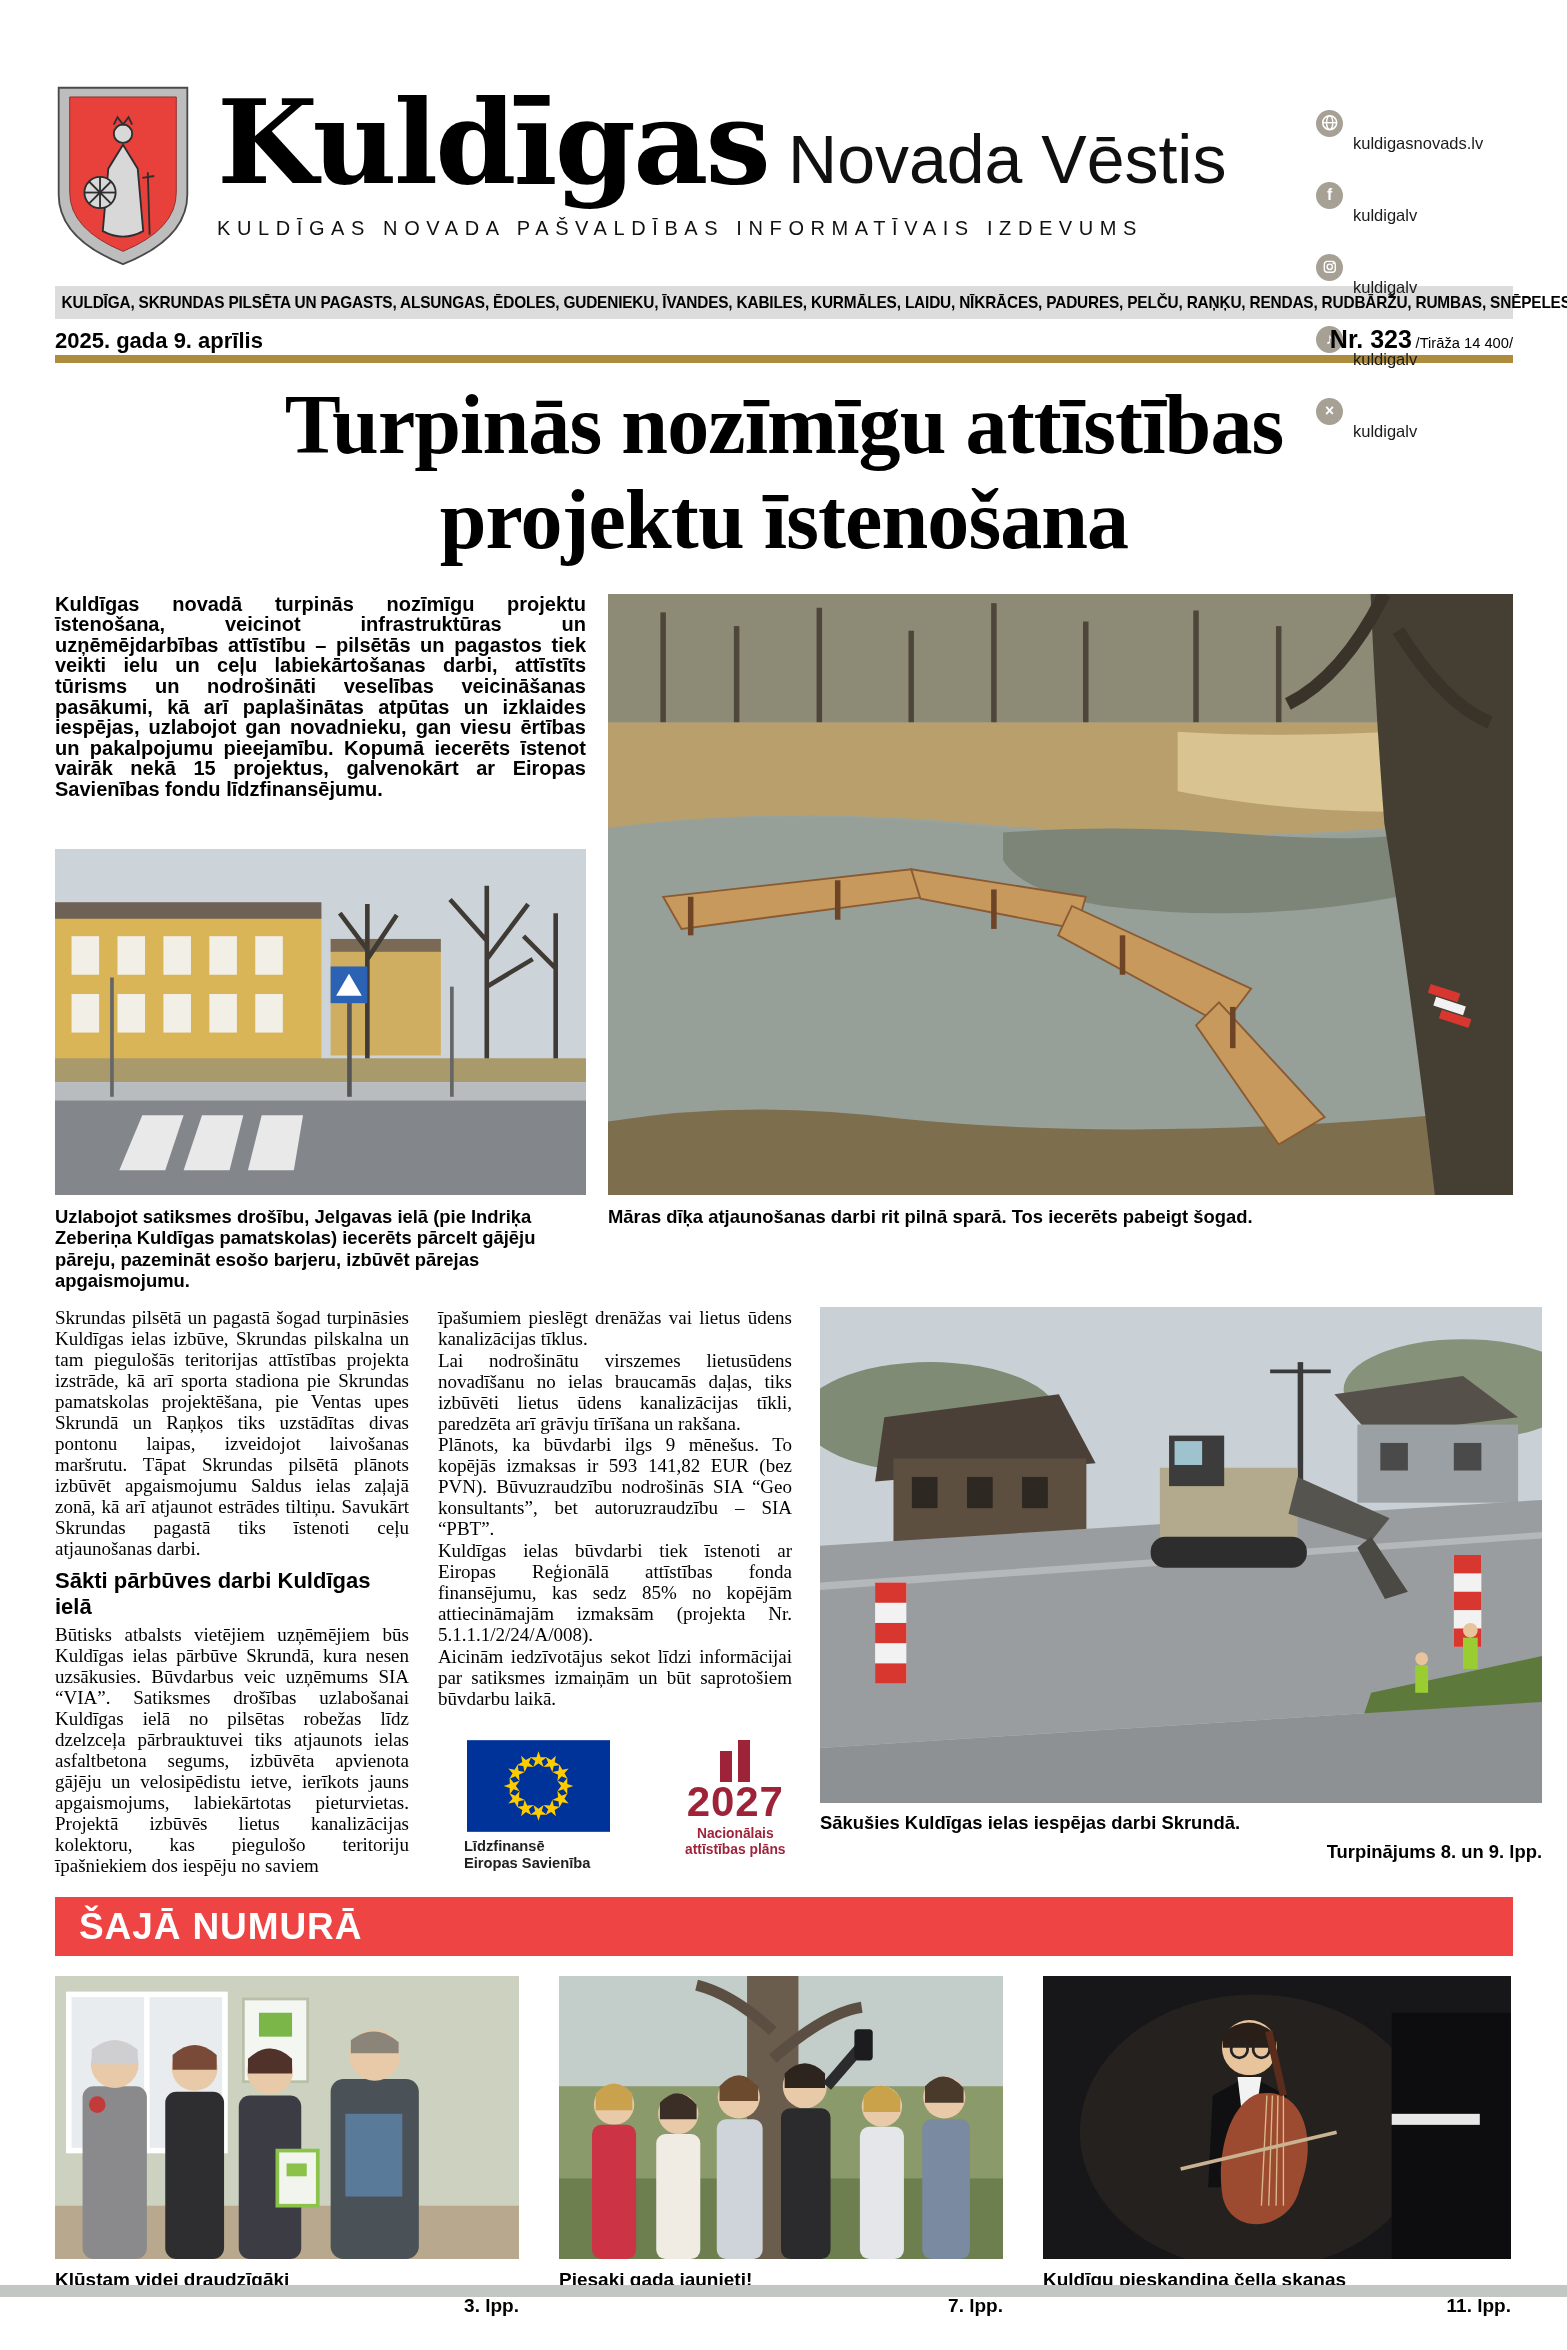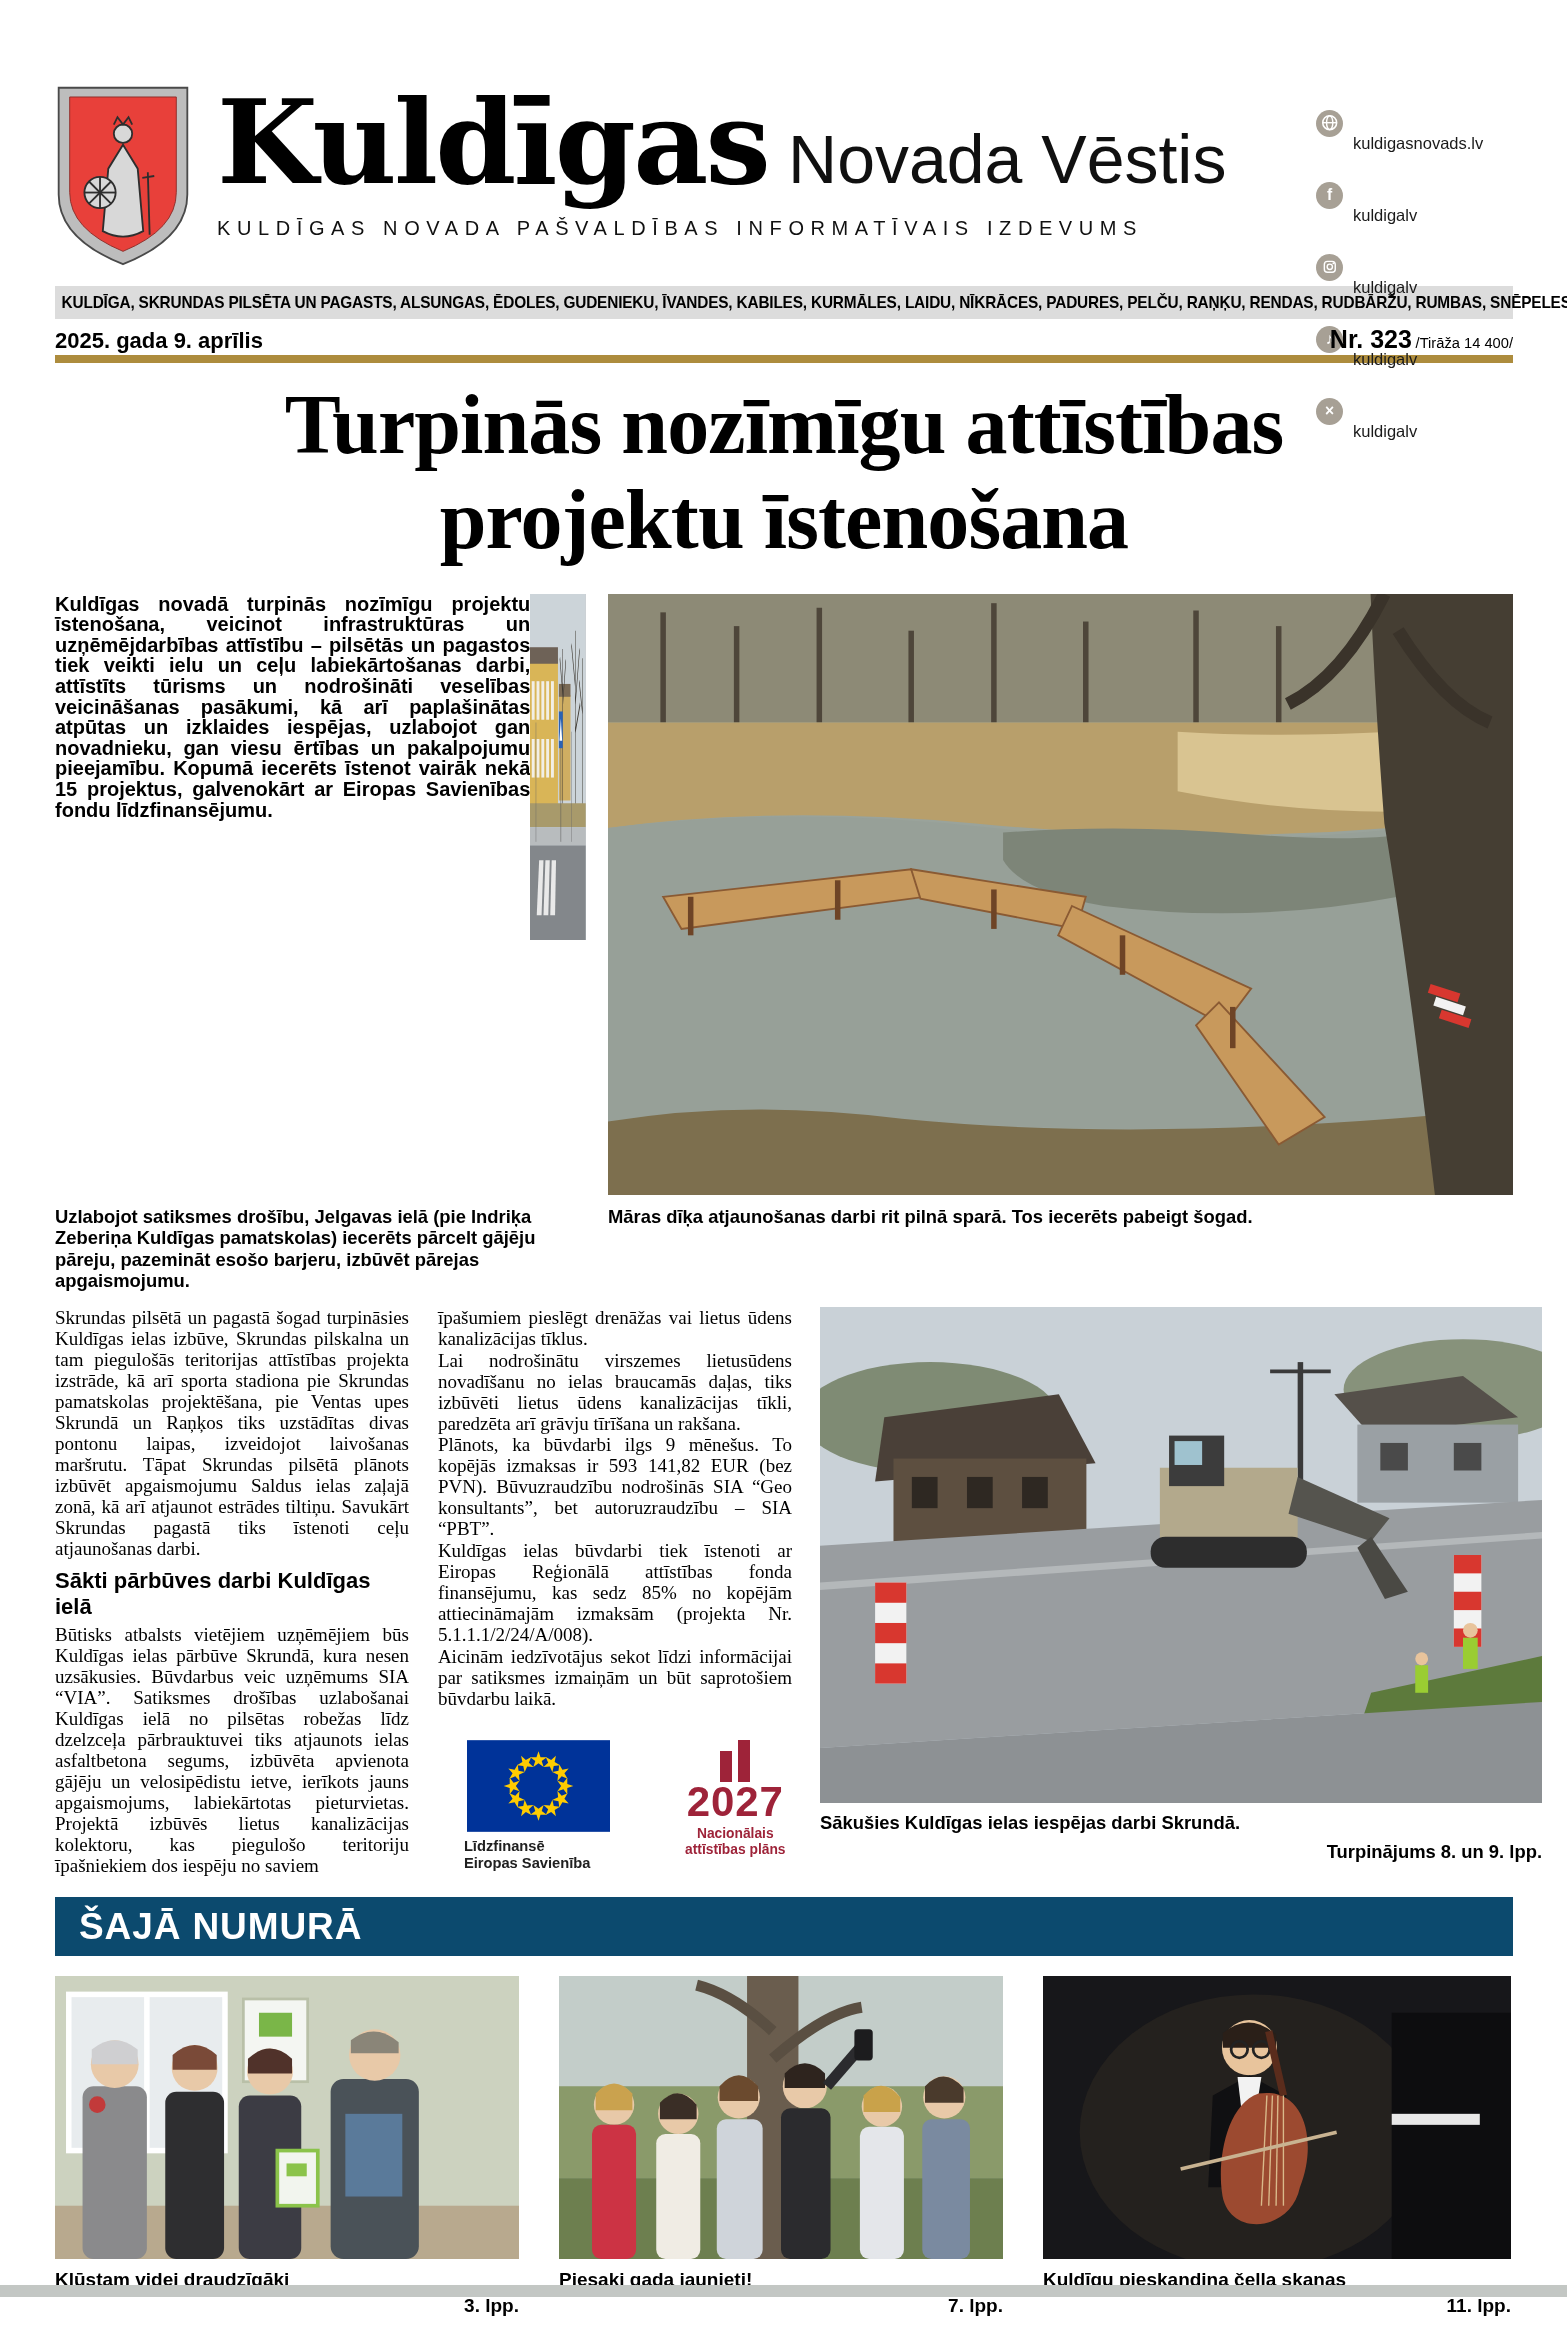--- a/index.html
+++ b/index.html
@@ -34,21 +34,21 @@
   .issue-nr{font-size:25px;font-weight:bold;}
   .issue-tirage{font-size:14.7px;font-weight:normal;margin-left:3.7px;}
   .gold-rule{height:8.3px;background:#ad8c3d;margin-top:2.8px;}
 
   
   .headline{margin-top:14.7px;text-align:center;font-family:"Liberation Serif",serif;
             font-weight:bold;font-size:84px;line-height:1.13;letter-spacing:-0.9px;}
 
   
   .top-grid{margin-top:26px;display:grid;grid-template-columns:531px 905px;column-gap:22px;height:601px;}
-  .lead-col{display:flex;flex-direction:row;justify-content:space-between;height:601px;}
+  .lead-col{display:flex;flex-direction:column;justify-content:space-between;height:601px;}
   .lead{font-size:20px;line-height:20.6px;font-weight:bold;text-align:justify;}
   .photo{overflow:hidden;background:#ccc;}
   .photo svg{display:block;width:100%;height:100%;}
   .photo-a{width:531px;height:346px;}
   .photo-b{width:905px;height:601px;}
   .captions-row{margin-top:11px;display:grid;grid-template-columns:531px 905px;column-gap:22px;min-height:79px;}
   .caption{font-size:18.4px;line-height:21.6px;font-weight:bold;}
 
   
   .section2{margin-top:14.7px;display:grid;grid-template-columns:354px 355px 722px;column-gap:28px;}
@@ -64,21 +64,21 @@
   .eu-flag{width:143px;height:92px;margin:0 auto;display:block;}
   .eu-label{margin-top:5.5px;font-size:14.7px;font-weight:bold;line-height:17.4px;color:#202020;}
   .nap-logo{margin-left:66px;width:119px;text-align:center;color:#9e2339;}
   .nap-bars{display:flex;justify-content:center;align-items:flex-end;height:42px;}
   .nap-bar1{width:12px;height:31px;background:#9e2339;margin-right:6.4px;}
   .nap-bar2{width:12px;height:42px;background:#9e2339;}
   .nap-year{font-size:42px;font-weight:bold;line-height:40px;letter-spacing:0.9px;}
   .nap-label{margin-top:3.7px;font-size:13.8px;font-weight:bold;line-height:16.5px;}
 
   
-  .banner{margin-top:20px;height:59px;background:#0c4a6e;color:#fff;display:flex;align-items:center;
+  .banner{margin-top:20px;height:59px;background:#ef4444;color:#fff;display:flex;align-items:center;
           padding-left:24px;font-size:37px;font-weight:bold;letter-spacing:0.9px;}
   .bottom-grid{margin-top:20px;display:grid;grid-template-columns:464px 444px 468px;column-gap:40px;}
   .bphoto{height:283px;}
   .bcap-title{margin-top:10px;font-size:19px;font-weight:bold;}
   .bcap-page{margin-top:3.7px;font-size:19px;font-weight:bold;text-align:right;}
   .page-edge{position:absolute;left:0;right:0;top:2285px;height:12px;background:#c3c7c4;}
 </style>
 </head>
 <body>
 

